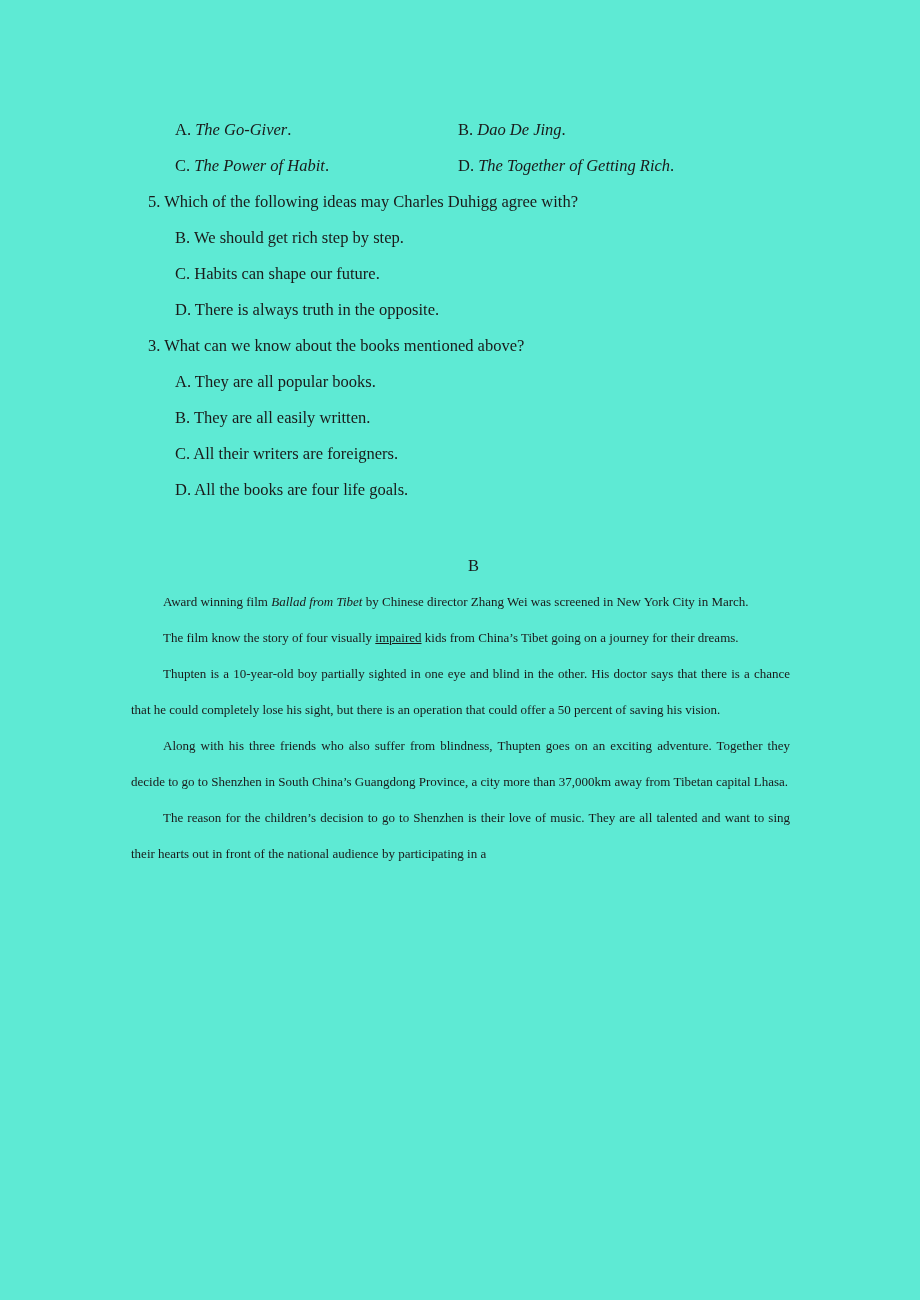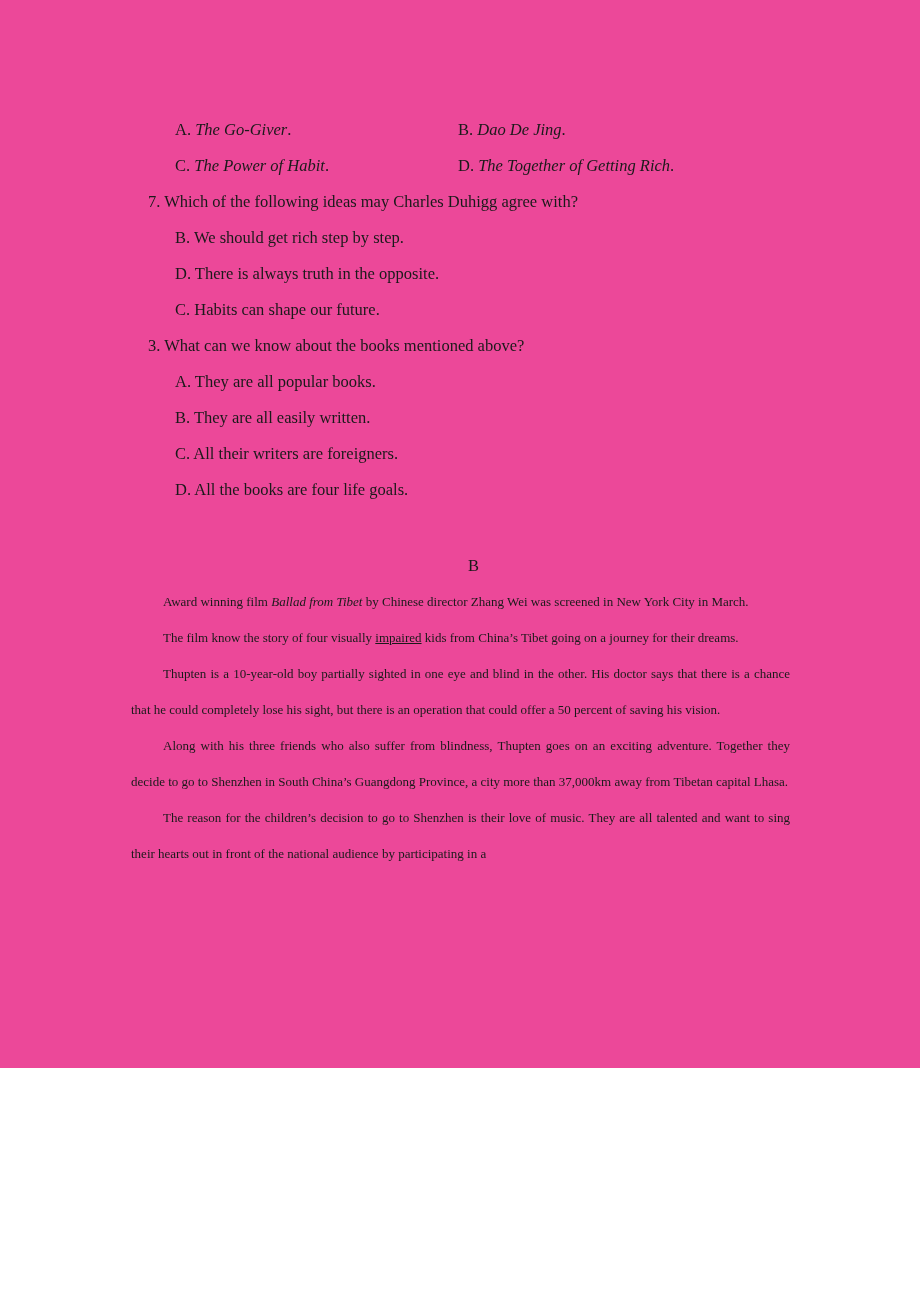--- a/index.html
+++ b/index.html
@@ -3,22 +3,22 @@
 <meta charset="utf-8">
 <style>
   html, body {
     margin: 0;
     padding: 0;
     background: #ffffff;
   }
   .page {
     position: relative;
     width: 920px;
-    height: 1068px;
-    background: #ec4899;
+    height: 1300px;
+    background: #5eead4;
     font-family: "Liberation Serif", "DejaVu Serif", serif;
     color: #1a1a1a;
     overflow: hidden;
   }
   .content {
     position: absolute;
     left: 131px;
     top: 0;
     width: 659px; 
   }
@@ -110,24 +110,24 @@
         <span class="opt-col-a"><span class="opt-label">A.</span> <span class="title-ital">The Go-Giver</span><span>.</span></span>
         <span class="opt-col-b"><span class="opt-label">B.</span> <span class="title-ital">Dao De Jing</span><span>.</span></span>
       </div>
       <div class="opt-row">
         <span class="opt-col-a"><span class="opt-label">C.</span> <span class="title-ital">The Power of Habit</span><span>.</span></span>
         <span class="opt-col-b"><span class="opt-label">D.</span> <span class="title-ital">The Together of Getting Rich</span><span>.</span></span>
       </div>
     </div>
 
     <div class="qblock">
-      <div class="q-line">7. Which of the following ideas may Charles Duhigg agree with?</div>
+      <div class="q-line">5. Which of the following ideas may Charles Duhigg agree with?</div>
       <div class="opt-line">B. We should get rich step by step.</div>
+      <div class="opt-line">C. Habits can shape our future.</div>
       <div class="opt-line">D. There is always truth in the opposite.</div>
-      <div class="opt-line">C. Habits can shape our future.</div>
     </div>
 
     <div class="qblock">
       <div class="q-line">3. What can we know about the books mentioned above?</div>
       <div class="opt-line">A. They are all popular books.</div>
       <div class="opt-line">B. They are all easily written.</div>
       <div class="opt-line">C. All their writers are foreigners.</div>
       <div class="opt-line">D. All the books are four life goals.</div>
     </div>
 

